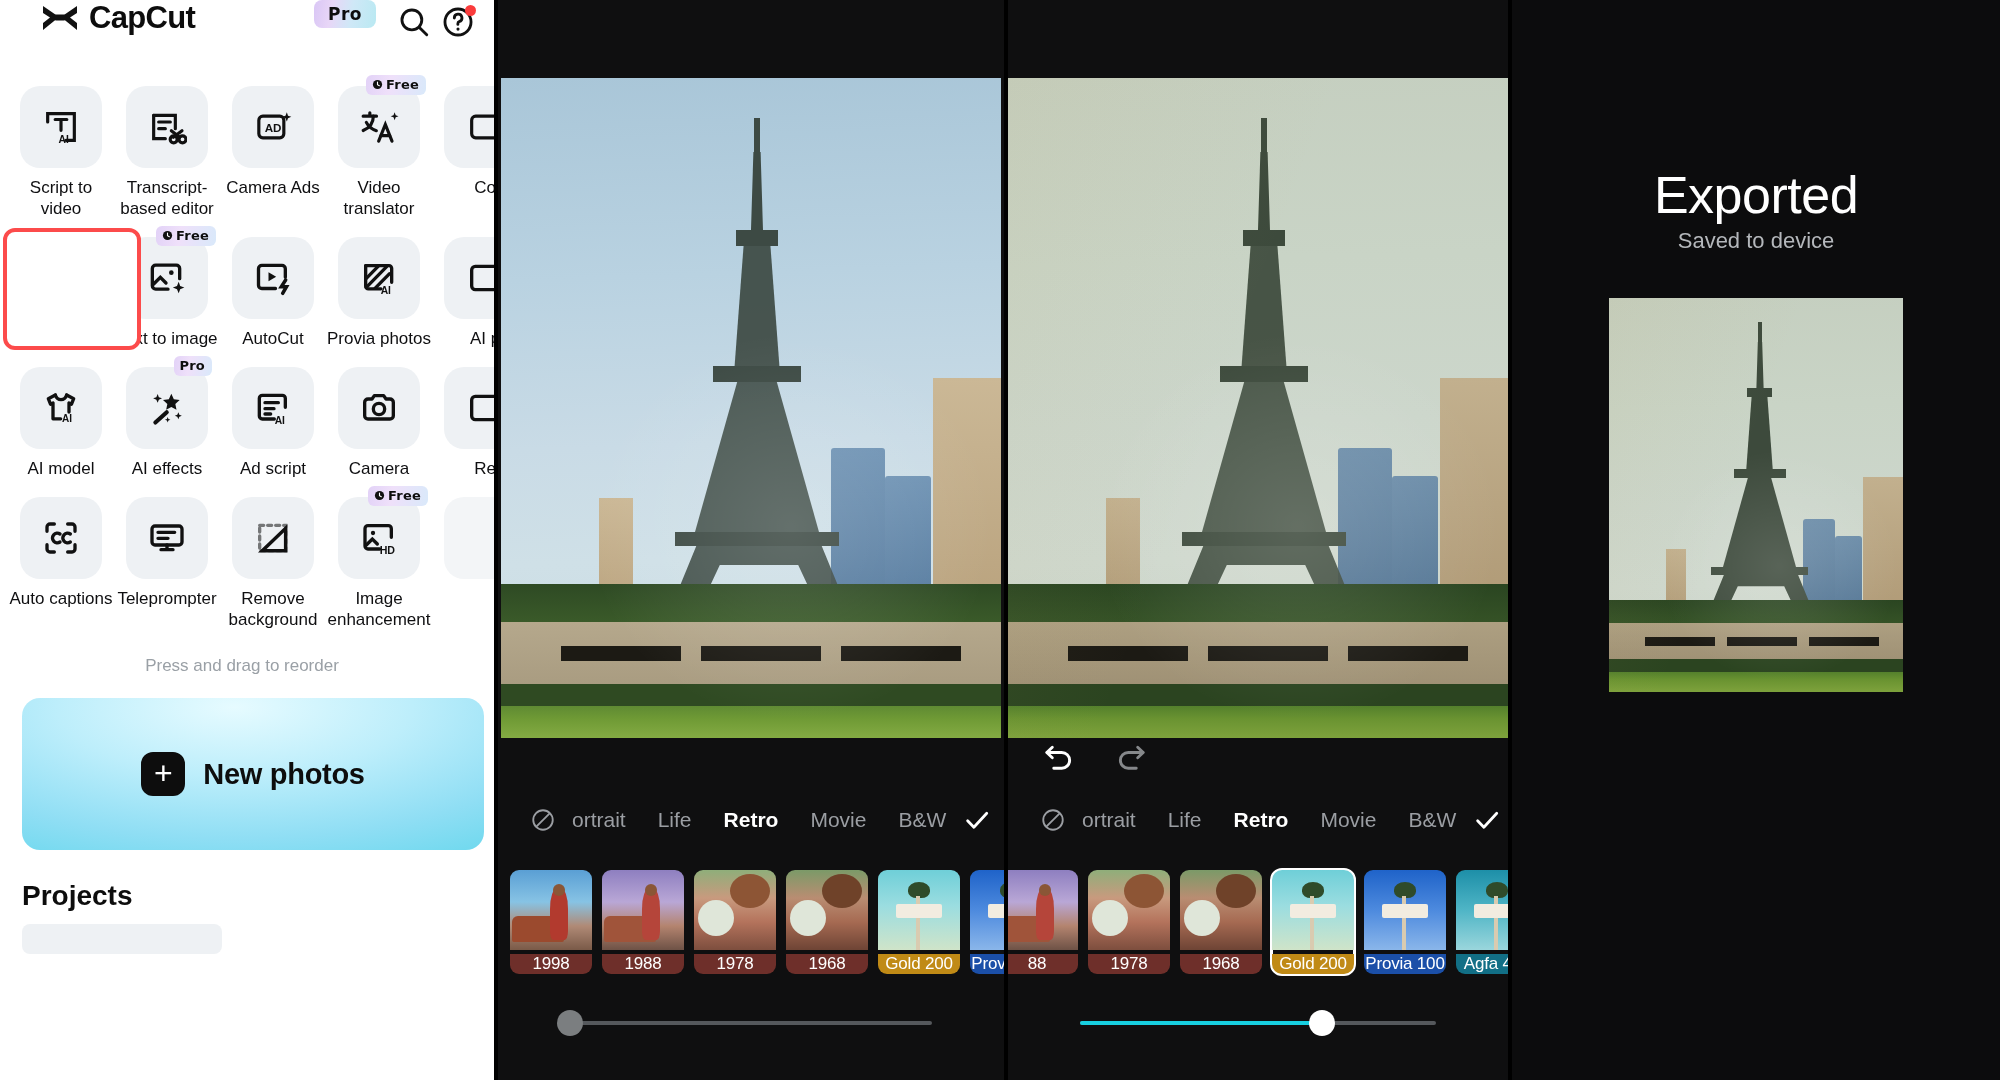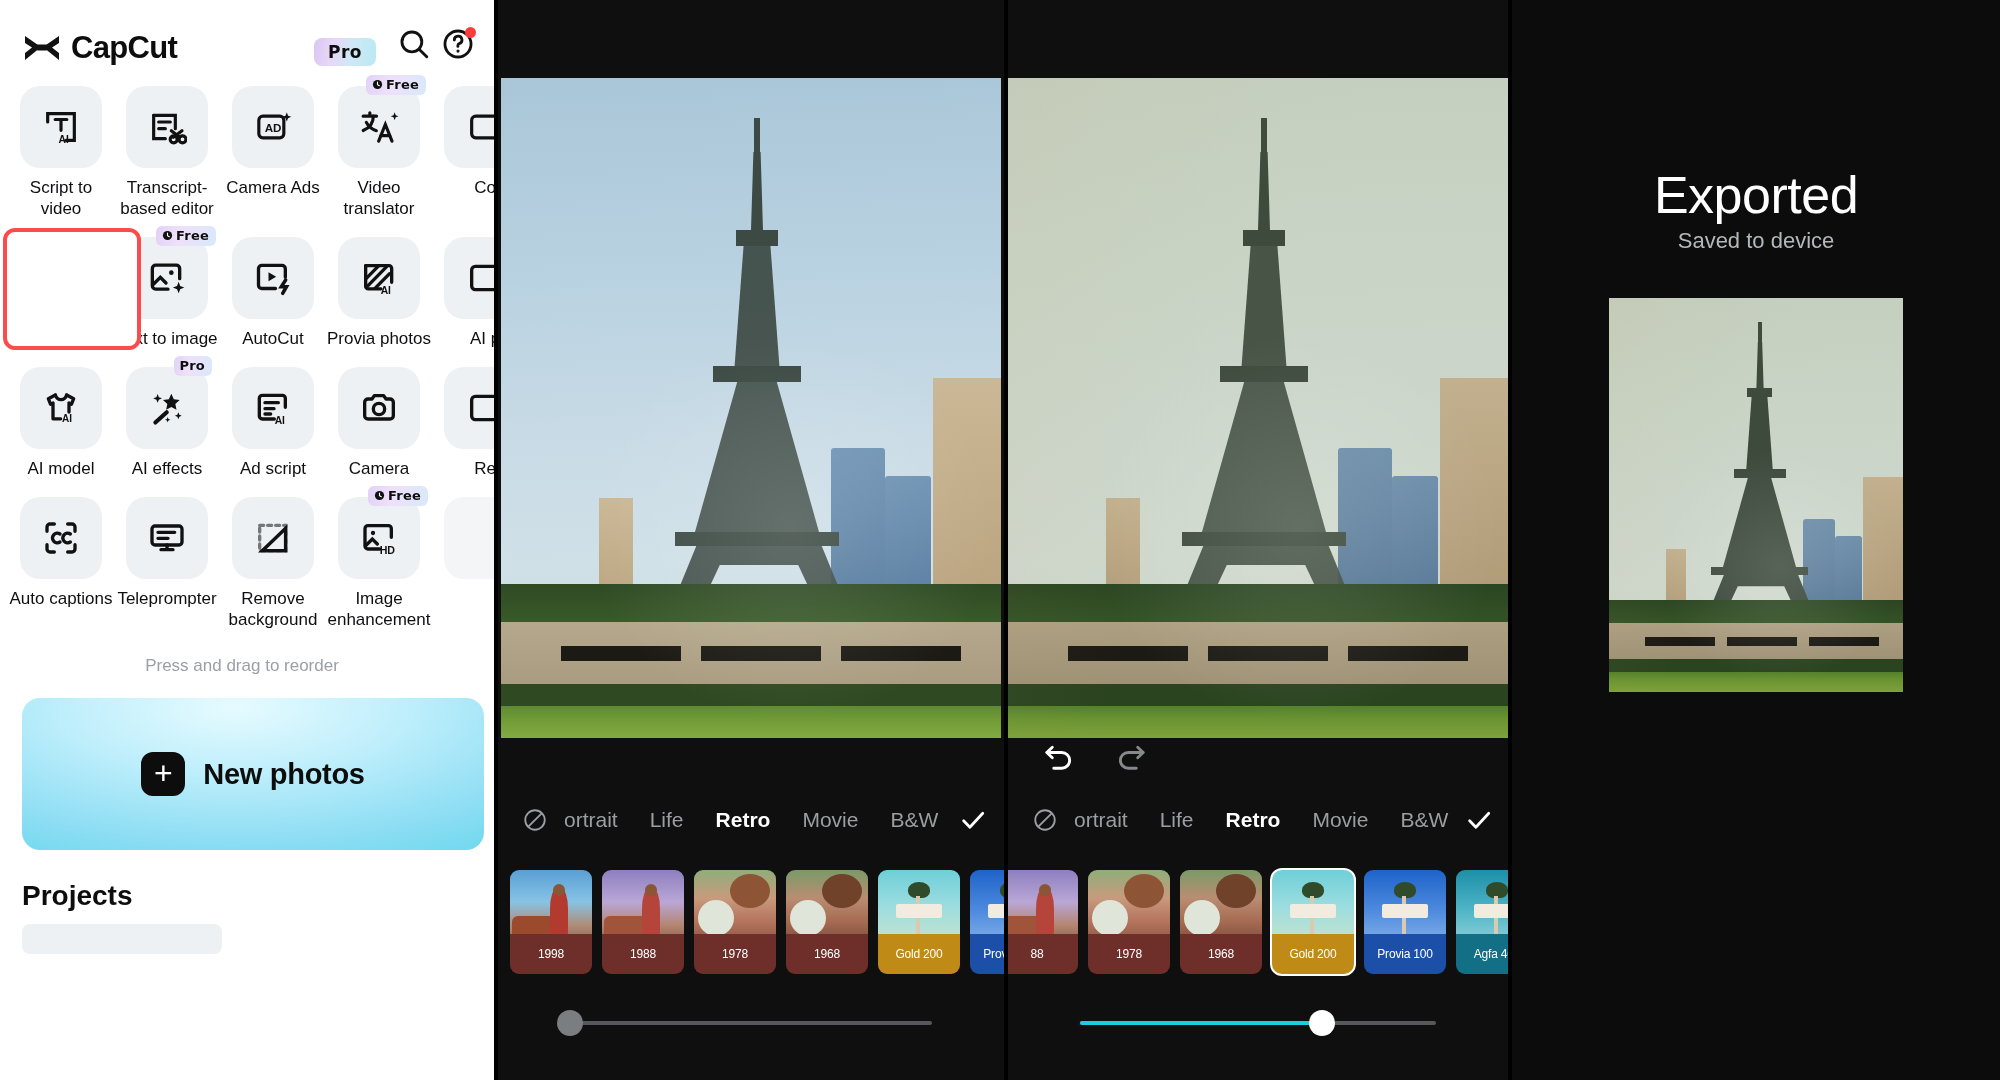--- a/index.html
+++ b/index.html
@@ -10,21 +10,21 @@
     overflow: hidden;
   }
   .screen { position: relative; width: 2000px; height: 1080px; display: flex; background:#0e0e0e; }
 
   
   .panel-home {
     width: 494px; height: 1080px; background: #ffffff;
     position: relative; overflow: hidden; flex: 0 0 494px;
   }
   .home-header {
-    height: 66px; display: flex; align-items: flex-end; padding: 0 14px 0 22px;
+    height: 66px; display: flex; align-items: flex-start; padding: 0 14px 0 40px;
   }
   .logo-wrap { display:flex; align-items:center; gap: 9px; }
   .logo-mark { width: 40px; height: 30px; flex:0 0 40px; }
   .logo-text { font-size: 31px; font-weight: 700; letter-spacing: -0.7px; color:#0d0d0d; }
   .header-spacer { flex: 1; }
   .pro-badge {
     font-size: 17px; font-weight: 800; color: #0d0d0d; letter-spacing: 0.5px;
     padding: 4px 14px; border-radius: 8px;
     background: linear-gradient(100deg,#d9c6f5 0%,#e8d6f7 28%,#cfe8f7 60%,#b9e9f2 100%);
     font-family: "DejaVu Sans", sans-serif;
@@ -147,43 +147,43 @@
     background: linear-gradient(110deg, rgba(190,170,110,0.10), rgba(0,0,0,0) 45%);
   }
 
   
   .undo-row {
     position: absolute; display: flex; gap: 34px; align-items: center;
   }
   .undo-row svg { display:block; }
 
   .filter-tabs {
-    position: absolute; left: 8px; right: 0;
+    position: absolute; left: 16px; right: 0;
     display: flex; align-items: center; gap: 0px;
     font-size: 21px; color: #9b9ea3; padding-left: 12px;
   }
   .ft-noicon { width: 34px; height:34px; margin-right: 2px; flex:0 0 34px; display:flex;align-items:center;justify-content:center;}
   .ft { padding: 0 16px; white-space: nowrap; }
   .ft.active { color:#fff; font-weight: 700; }
   .ft.clipped { margin-left:-6px; }
   .ft-check { margin-left: auto; padding-right: 16px; display:flex; align-items:center; }
 
   .filter-strip {
     position: absolute; display: flex; gap: 10px; align-items: flex-end;
   }
   .fthumb {
     width: 82px; height: 104px; border-radius: 9px; overflow: hidden;
     position: relative; flex: 0 0 82px;
   }
   .fthumb.sel { outline: 3px solid #ffffff; outline-offset: -1px; border-radius: 10px; }
   .fthumb .art { position:absolute; left:0; right:0; top:0; bottom: 24px; }
   .fthumb .cap {
-    position:absolute; left:0; right:0; bottom:0; height: 40px;
+    position:absolute; left:0; right:0; bottom:0; height: 20px;
     display:flex; align-items:center; justify-content:center;
-    font-size: 12px; color: #fff; letter-spacing: -0.2px;
+    font-size: 17px; color: #fff; letter-spacing: -0.2px;
   }
   .cap-red { background:#6e2f2a; }
   .cap-gold { background:#c08a16; }
   .cap-blue { background:#1b4fa8; }
   .cap-teal { background:#126f86; }
 
   
   .art-girl { background: linear-gradient(180deg,#5a9fd4 0%,#87c3e4 40%,#b08a76 70%,#7a5a48 100%); }
   .art-girl.v88 { background: linear-gradient(180deg,#8e7fc0 0%,#b9a7d6 40%,#b4846f 70%,#6e5246 100%); }
   .art-afro { background: linear-gradient(180deg,#8fae7a 0%,#c89a7e 35%,#b4735c 65%,#7d4e3e 100%); }

